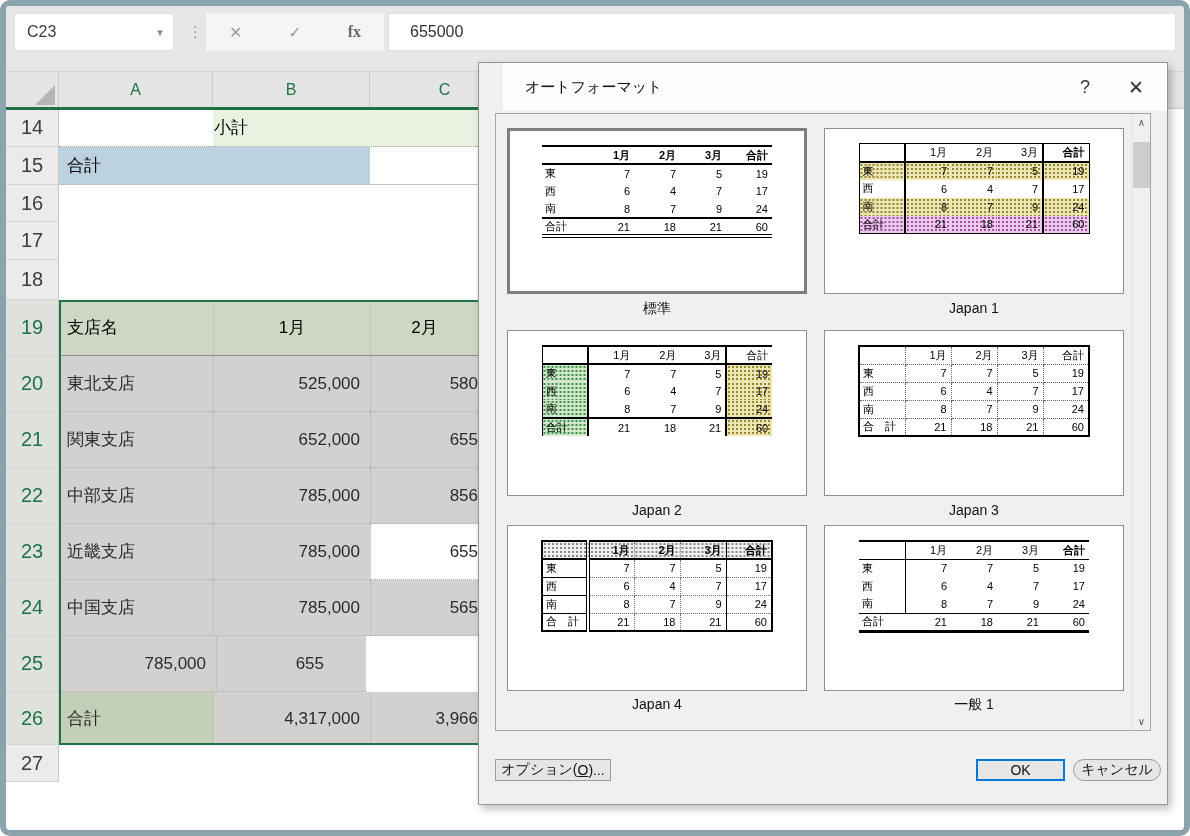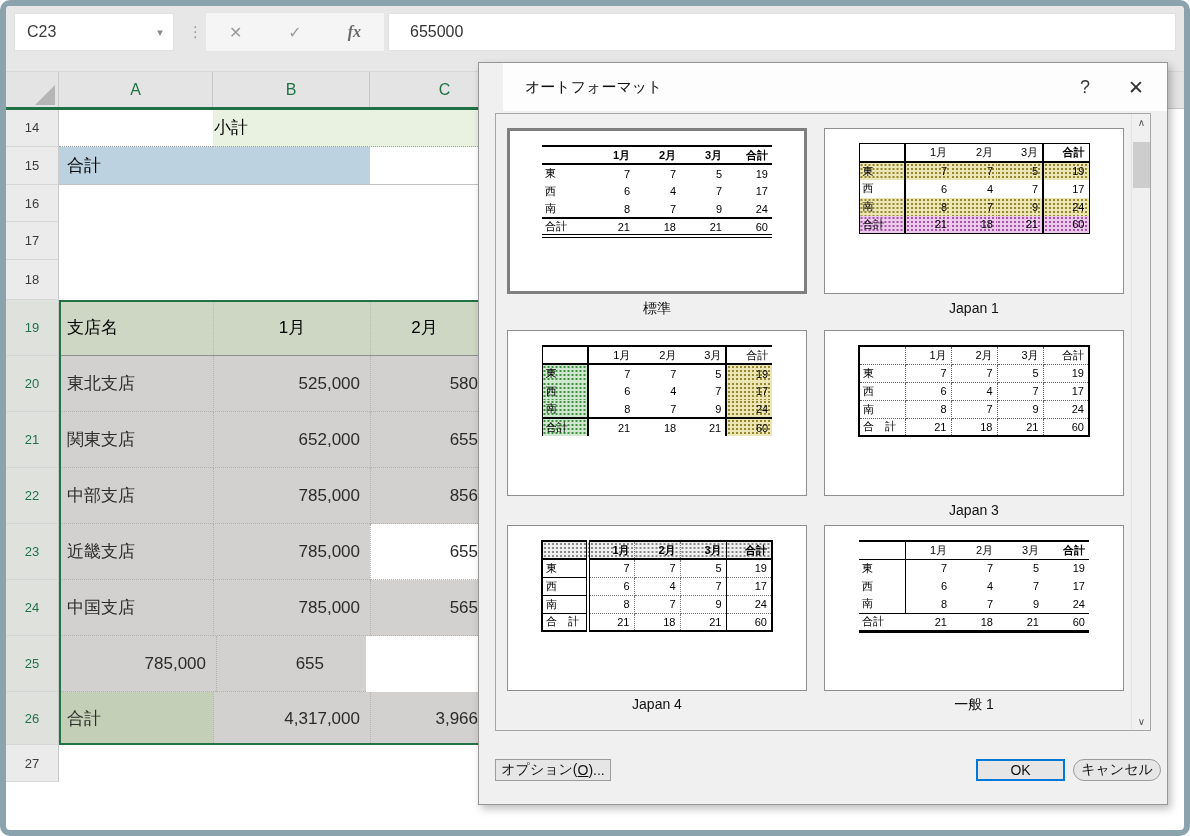--- a/index.html
+++ b/index.html
@@ -13,41 +13,41 @@
   .topbar { position:relative; height:66px; background:#e7e7e7; border-bottom:1px solid #d7d7d7; }
   .namebox { position:absolute; left:8px; top:7px; width:160px; height:38px; background:#fff;
              border:1px solid #e0e0e0; display:flex; align-items:center; font-size:16px; color:#3b3b3b; }
   .namebox .nb-text { padding-left:12px; flex:1; }
   .namebox .nb-dd { width:26px; text-align:center; color:#8a8a8a; font-size:11px; }
   .dots { position:absolute; left:182px; top:7px; height:38px; display:flex; align-items:center;
           color:#9a9a9a; font-size:15px; letter-spacing:0; }
   .fbtns { position:absolute; left:200px; top:7px; width:178px; height:38px; background:#f5f5f5;
            display:flex; align-items:center; justify-content:space-around; }
   .fbtn { color:#9b9b9b; font-size:16px; width:36px; text-align:center; }
-  .fbtn.fx { font-style:italic; font-family:"Liberation Serif","DejaVu Serif",serif; color:#6a6a6a; font-weight:bold; }
+  .fbtn.fx { font-family:"Liberation Serif","DejaVu Serif",serif; color:#6a6a6a; font-weight:bold; }
   .formula { position:absolute; left:382px; top:7px; right:8px; height:38px; background:#fff;
              border:1px solid #e0e0e0; display:flex; align-items:center; font-size:16px; color:#333; }
   .formula span { padding-left:21px; }
 
   
   .colhdr { position:relative; height:37px; display:flex; background:#e4e4e4; border-bottom:1px solid #c9c9c9; }
   .corner { width:53px; position:relative; border-right:1px solid #c9c9c9; background:#e4e4e4; }
   .corner .tri { position:absolute; right:3px; bottom:3px; width:0; height:0;
                  border-left:20px solid transparent; border-bottom:20px solid #b5b5b5; }
   .colhdr .ch { display:flex; align-items:center; justify-content:center; font-size:16px;
                 color:var(--accent-green,#217346); border-right:1px solid #c9c9c9; }
   .ch.a{width:154px}.ch.b{width:157px}.ch.c{width:150px}
   .colhdr .fill{flex:1}
   .greenbar { position:absolute; left:0; bottom:-2px; width:514px; height:3px; background:var(--header-underline,#1f7145); z-index:3; }
 
   
   .grid { position:relative; background:#fff; }
   .row { display:flex; }
   .g { width:53px; background:#ebebeb; border-right:1px solid #c9c9c9; border-bottom:1px solid #d6d6d6;
-       display:flex; align-items:center; justify-content:center; font-size:13px; color:#3c3c3c; }
+       display:flex; align-items:center; justify-content:center; font-size:20px; color:#3c3c3c; }
   .g.sel { background:#dfe1dd; color:var(--accent-green,#217346); }
   .cell { display:flex; align-items:center; font-size:17px; color:#2b2b2b; overflow:hidden; }
   .cell.a { width:154px; padding-left:8px; }
   .cell.b { width:157px; justify-content:flex-end; padding-right:10px; }
   .cell.c { width:150px; justify-content:flex-end; padding-right:42px; }
   .fillr { flex:1; background:#fff; }
 
   .r14 .bc { width:265px; background:var(--fill-light-green,#e9f2e1); display:flex; align-items:center;
              padding-left:1px; font-size:17px; border-bottom:1px dotted #9f9f9f; }
   .r14 .a { border-bottom:1px dotted #9f9f9f; }
@@ -533,20 +533,21 @@
                 <td class="c2">18</td>
                 <td class="c3">21</td>
                 <td class="c4">60</td>
               </tr>
             </tbody>
           </table>
         </div>
 
       <div class="cardlabel l11">標準</div>
       <div class="cardlabel l12">Japan 1</div>
+      <div class="cardlabel l21">Japan 2</div>
       <div class="cardlabel l22">Japan 3</div>
       <div class="cardlabel l31">Japan 4</div>
       <div class="cardlabel l32">一般 1</div>
 
       <div class="sbar">
         <div class="sarrow up">∧</div>
         <div class="sthumb"></div>
         <div class="sarrow dn">∨</div>
       </div>
     </div>

